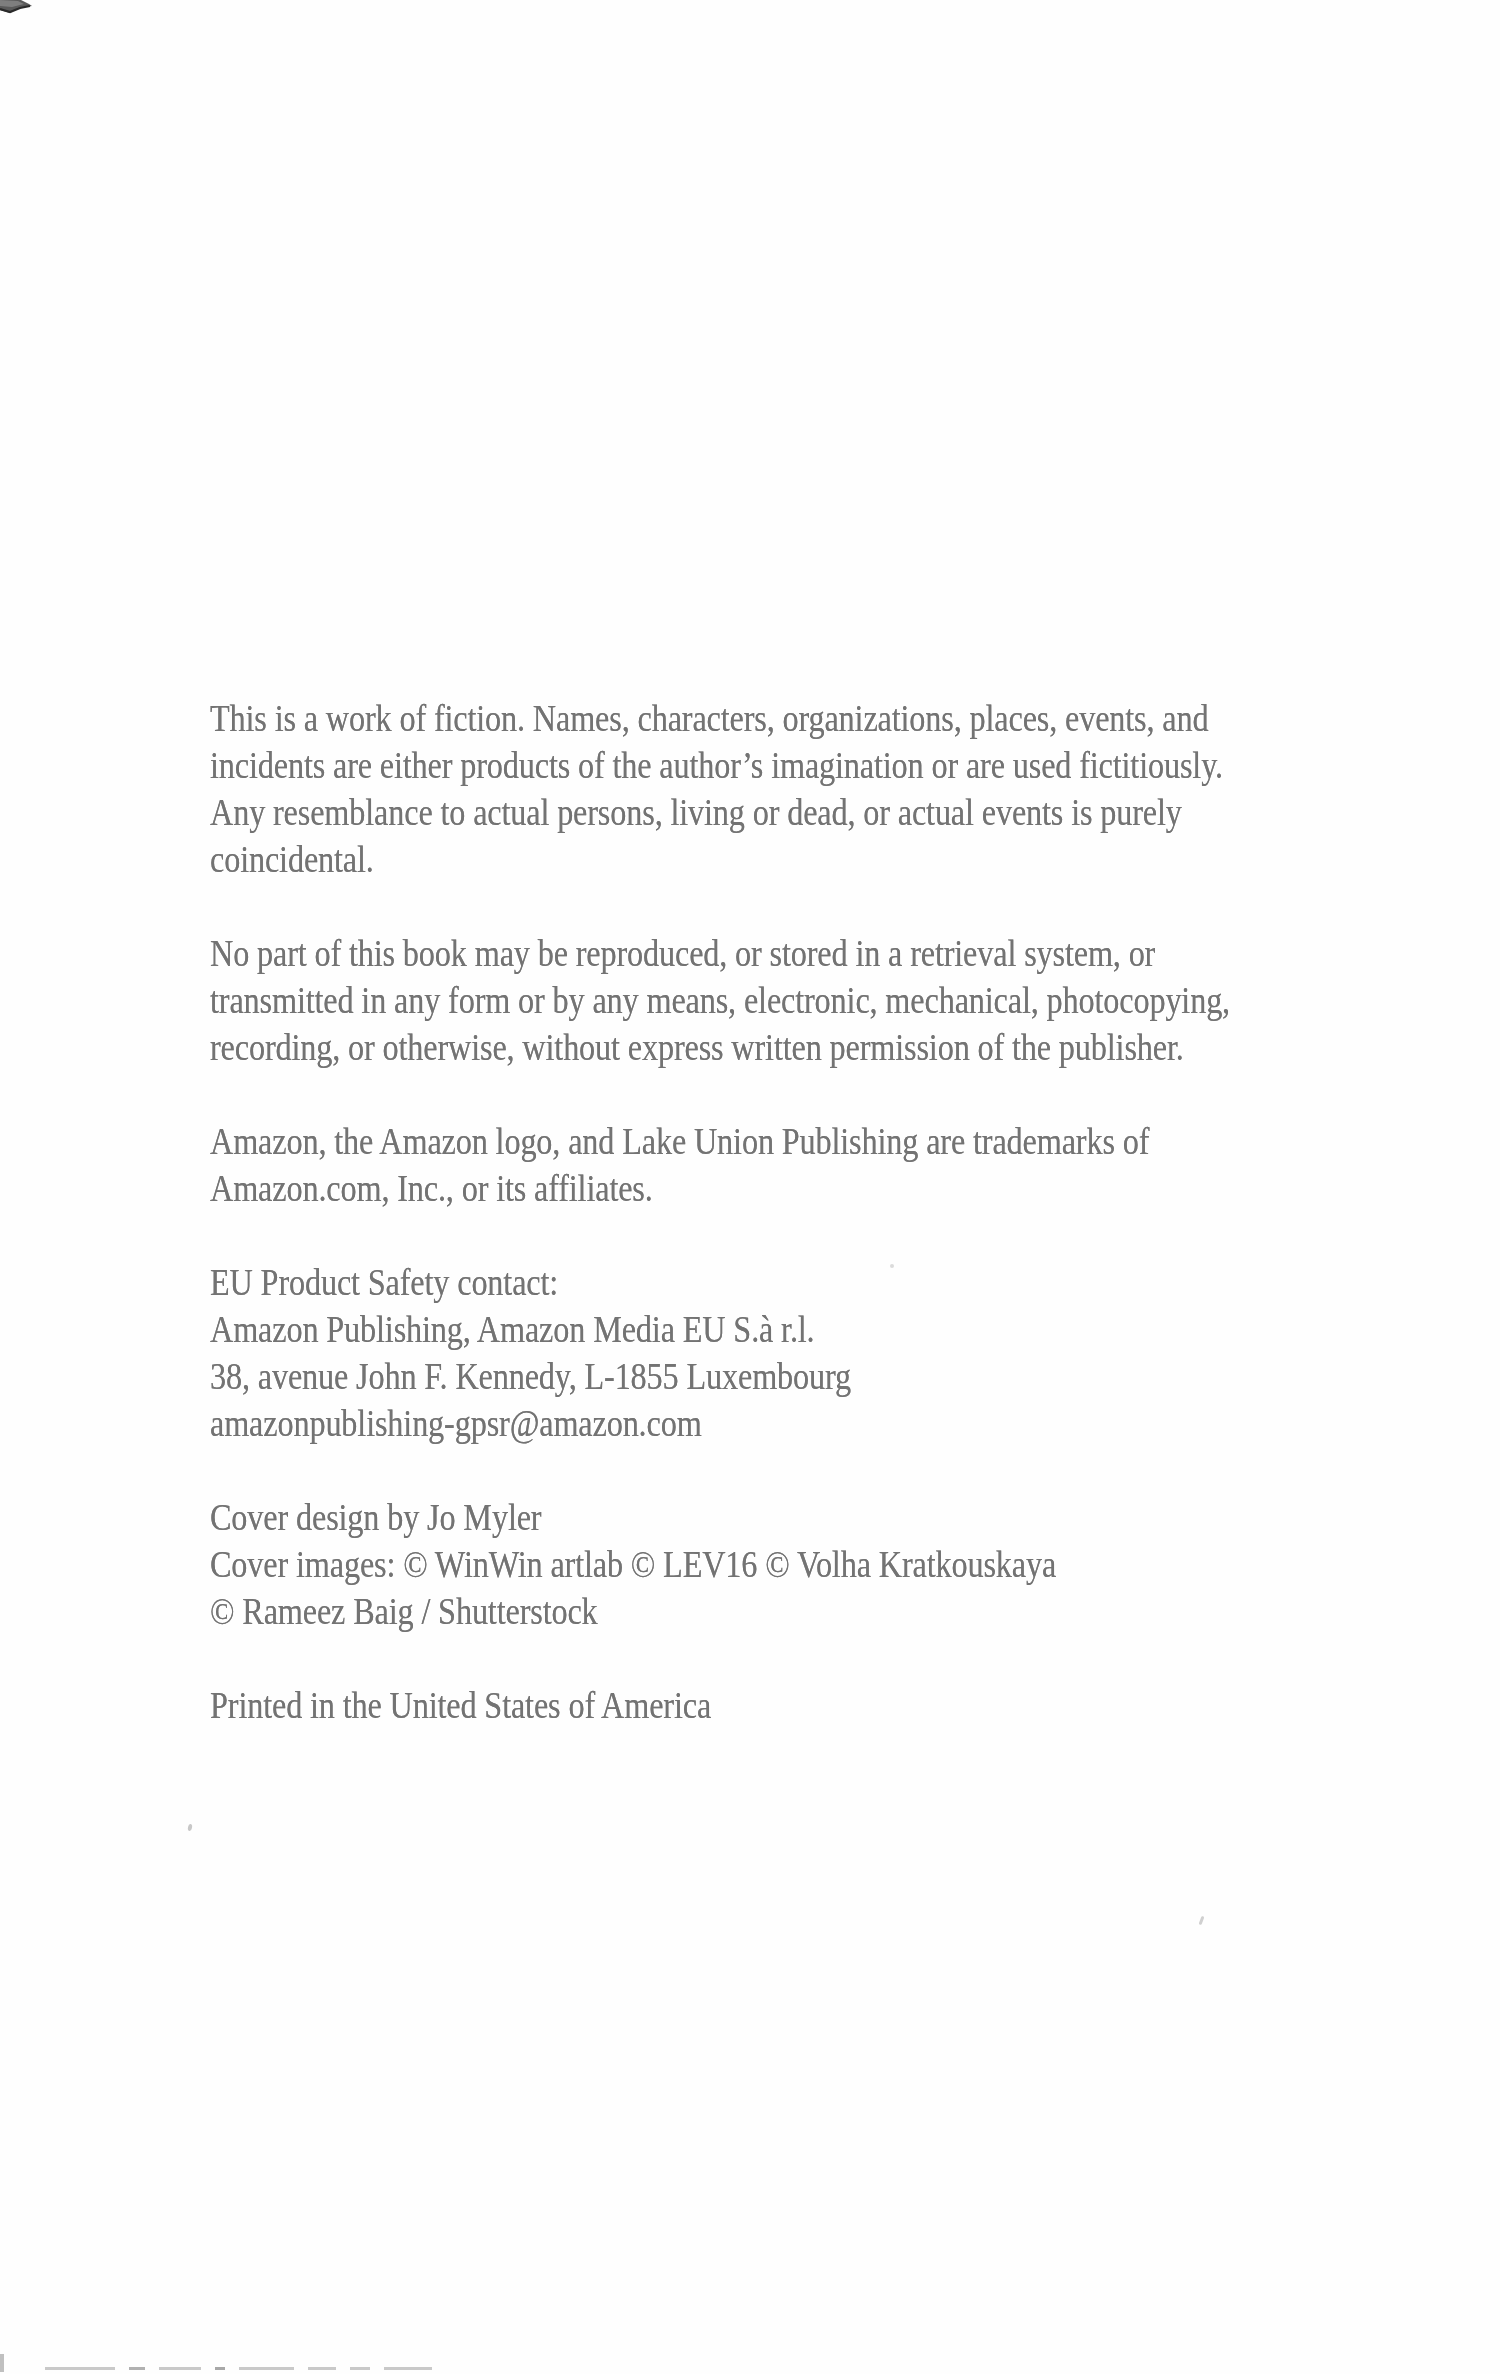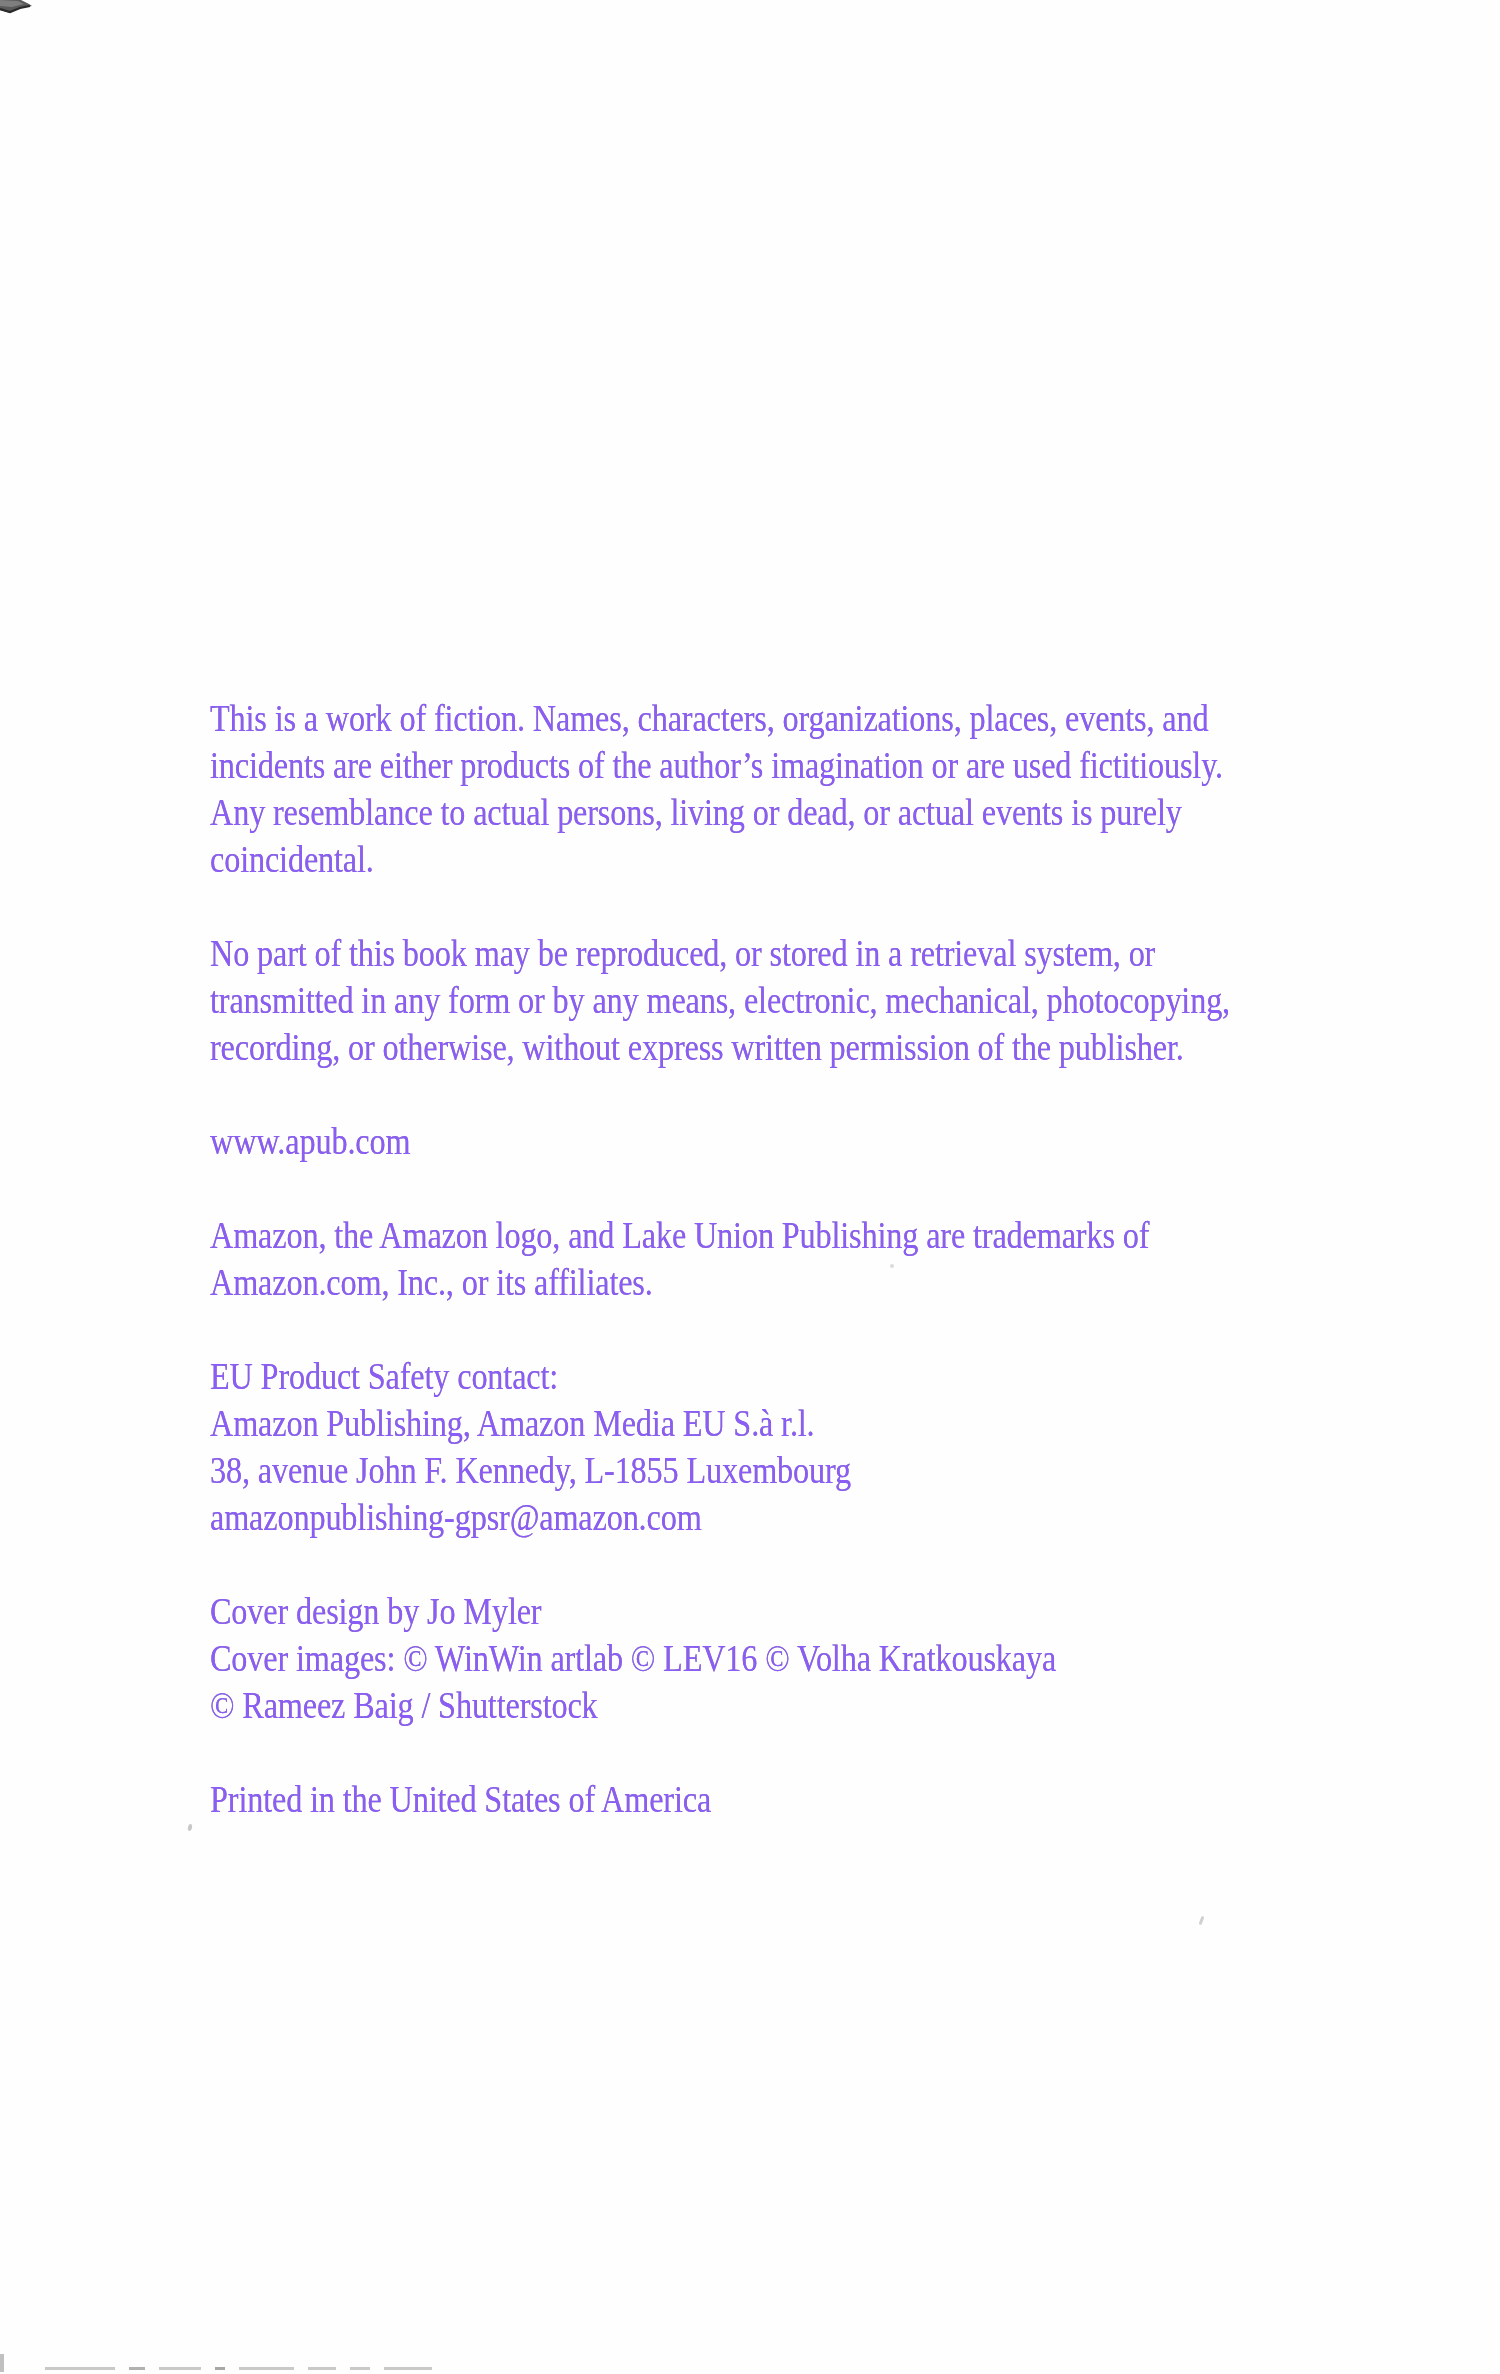--- a/index.html
+++ b/index.html
@@ -104,34 +104,31 @@
 <body>
 
 <div class="page">
 
   <svg class="corner-blob" width="34" height="16" viewBox="0 0 34 16" aria-hidden="true">
     <path d="M0 0 L21 0 L29 4 L32 6 L19 8 L10 13 L0 10 Z" fill="#5a5a5a"></path>
     <path d="M0 0 L18 1 L24 4 L12 7 L0 6 Z" fill="#8d8d8d" opacity="0.7"></path>
     <path d="M0 9 L10 12 L20 8 L30 6" stroke="#2a2a2a" stroke-width="2.2" fill="none"></path>
   </svg>
 
-  <div class="text-column" style="color: #8b5cf6;">
+  <div class="text-column" style="color: #737373;">
       <div class="para">
         <div class="line">This is a work of fiction. Names, characters, organizations, places, events, and</div>
         <div class="line">incidents are either products of the author’s imagination or are used fictitiously.</div>
         <div class="line">Any resemblance to actual persons, living or dead, or actual events is purely</div>
         <div class="line">coincidental.</div>
       </div>
       <div class="para">
         <div class="line">No part of this book may be reproduced, or stored in a retrieval system, or</div>
         <div class="line">transmitted in any form or by any means, electronic, mechanical, photocopying,</div>
         <div class="line">recording, or otherwise, without express written permission of the publisher.</div>
-      </div>
-      <div class="para">
-        <div class="line">www.apub.com</div>
       </div>
       <div class="para">
         <div class="line">Amazon, the Amazon logo, and Lake Union Publishing are trademarks of</div>
         <div class="line">Amazon.com, Inc., or its affiliates.</div>
       </div>
       <div class="para">
         <div class="line">EU Product Safety contact:</div>
         <div class="line">Amazon Publishing, Amazon Media EU S.à r.l.</div>
         <div class="line">38, avenue John F. Kennedy, L-1855 Luxembourg</div>
         <div class="line">amazonpublishing-gpsr@amazon.com</div>

